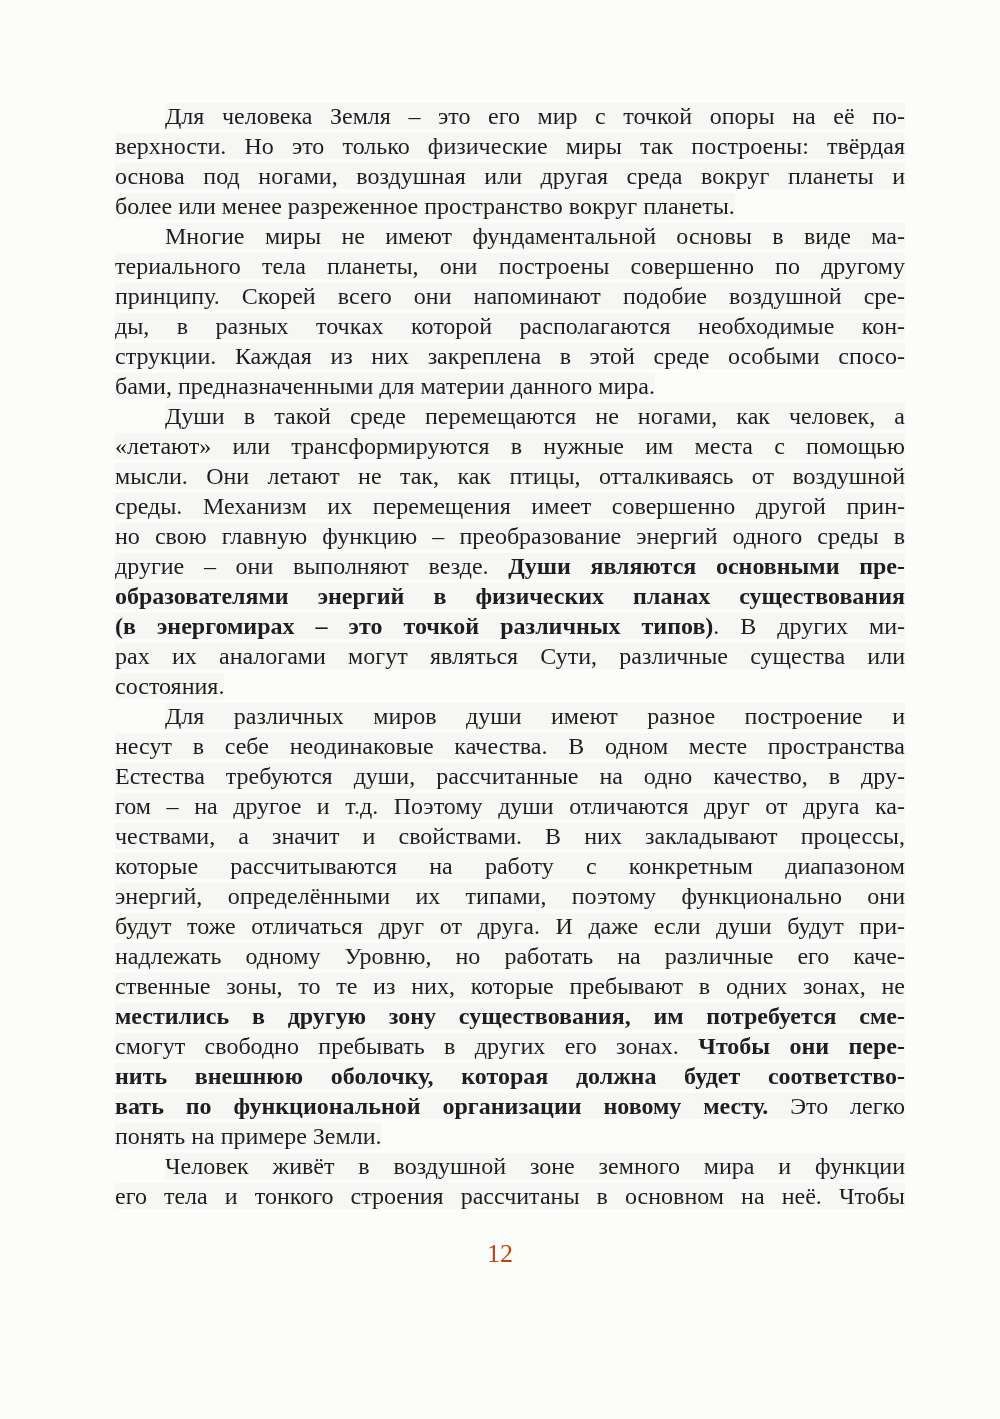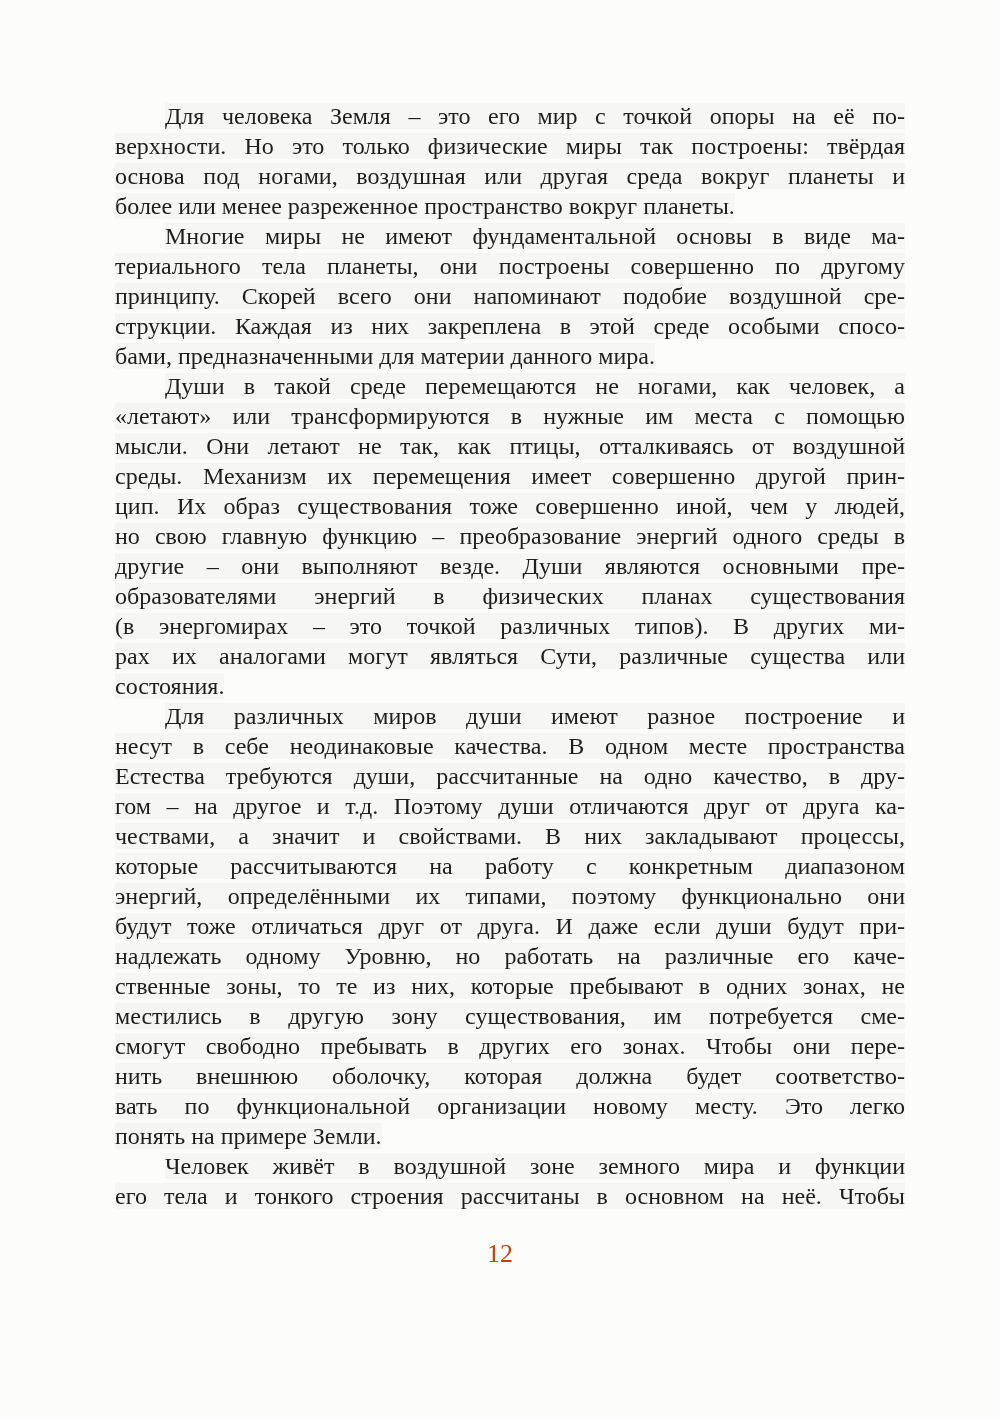--- a/index.html
+++ b/index.html
@@ -25,21 +25,21 @@
     overflow:visible;
   }
   .line.j{
     text-align:justify;
     text-align-last:justify;
   }
   .line.indent{
     text-indent:50px;
   }
   .run{background:rgba(120,120,120,0.045);}
-  .bold{font-weight:normal;}
+  .bold{font-weight:bold;}
   .folio{
     margin-top:28px;
     text-align:center;
     font-size:26px;
     line-height:30px;
     color:#c2410c;
   }
 </style>
 </head>
 <body>
@@ -49,29 +49,29 @@
       <div class="para">
         <div class="line j indent"><span class="run">Для человека Земля – это его мир с точкой опоры на её по-</span></div>
         <div class="line j"><span class="run">верхности. Но это только физические миры так построены: твёрдая</span></div>
         <div class="line j"><span class="run">основа под ногами, воздушная или другая среда вокруг планеты и</span></div>
         <div class="line"><span class="run">более или менее разреженное пространство вокруг планеты.</span></div>
       </div>
       <div class="para">
         <div class="line j indent"><span class="run">Многие миры не имеют фундаментальной основы в виде ма-</span></div>
         <div class="line j"><span class="run">териального тела планеты, они построены совершенно по другому</span></div>
         <div class="line j"><span class="run">принципу. Скорей всего они напоминают подобие воздушной сре-</span></div>
+        <div class="line j"><span class="run">ды, в разных точках которой располагаются необходимые кон-</span></div>
         <div class="line j"><span class="run">струкции. Каждая из них закреплена в этой среде особыми спосо-</span></div>
         <div class="line"><span class="run">бами, предназначенными для материи данного мира.</span></div>
       </div>
       <div class="para">
         <div class="line j indent"><span class="run">Души в такой среде перемещаются не ногами, как человек, а</span></div>
         <div class="line j"><span class="run">«летают» или трансформируются в нужные им места с помощью</span></div>
         <div class="line j"><span class="run">мысли. Они летают не так, как птицы, отталкиваясь от воздушной</span></div>
         <div class="line j"><span class="run">среды. Механизм их перемещения имеет совершенно другой прин-</span></div>
-        <div class="line j"><span class="run">цип. Их образ существования тоже совершенно иной, чем у людей,</span></div>
         <div class="line j"><span class="run">но свою главную функцию – преобразование энергий одного среды в</span></div>
         <div class="line j"><span class="run">другие – они выполняют везде. </span><span class="run bold">Души являются основными пре-</span></div>
         <div class="line j"><span class="run bold">образователями энергий в физических планах существования</span></div>
         <div class="line j"><span class="run bold">(в энергомирах – это точкой различных типов)</span><span class="run">. В других ми-</span></div>
         <div class="line j"><span class="run">рах их аналогами могут являться Сути, различные существа или</span></div>
         <div class="line"><span class="run">состояния.</span></div>
       </div>
       <div class="para">
         <div class="line j indent"><span class="run">Для различных миров души имеют разное построение и</span></div>
         <div class="line j"><span class="run">несут в себе неодинаковые качества. В одном месте пространства</span></div>

